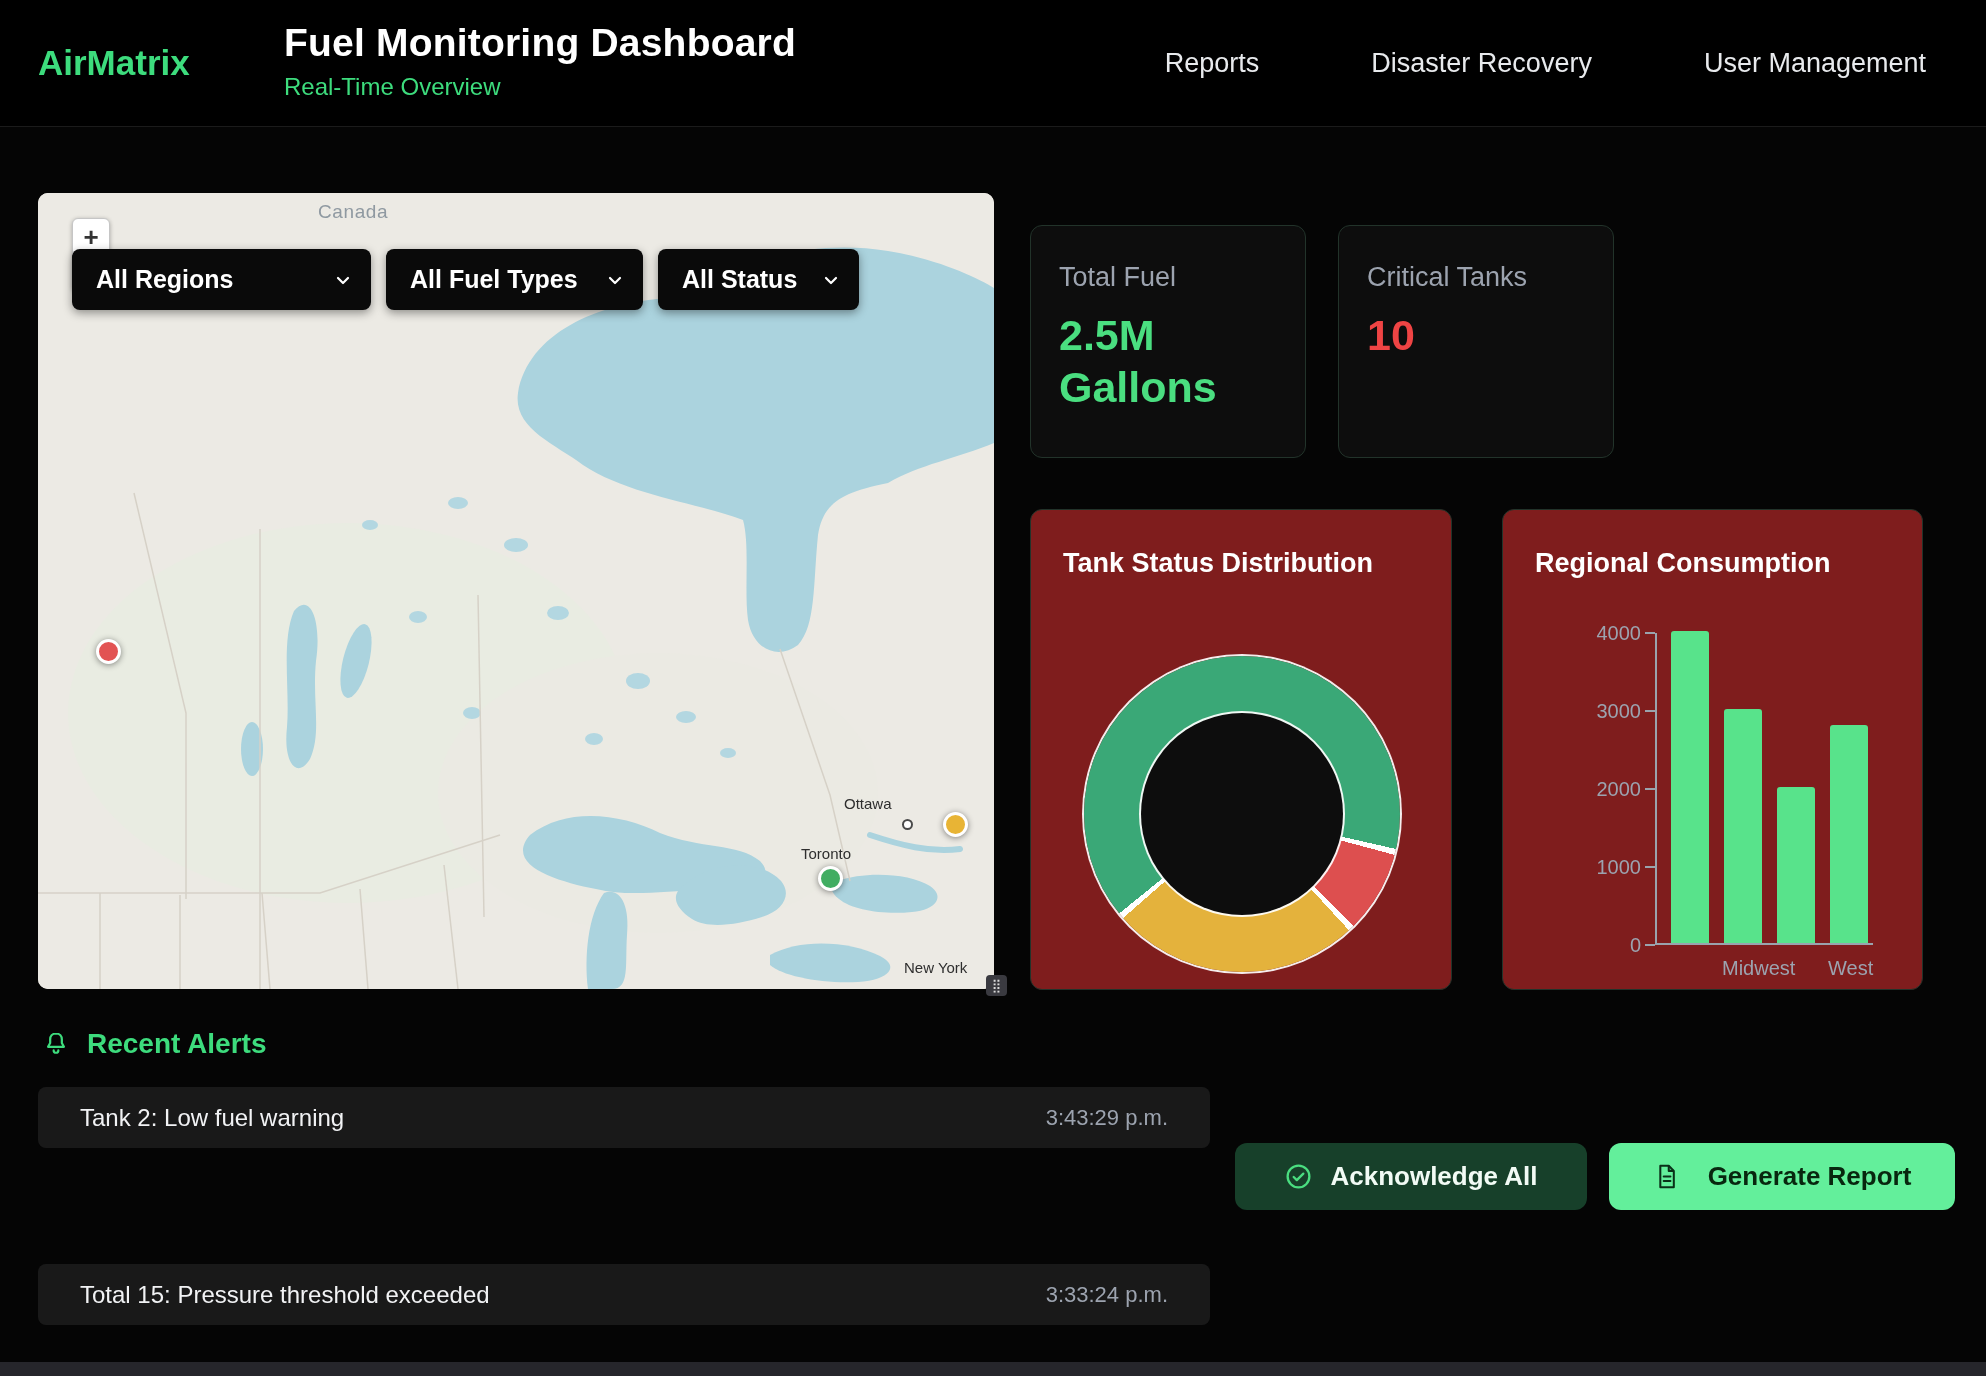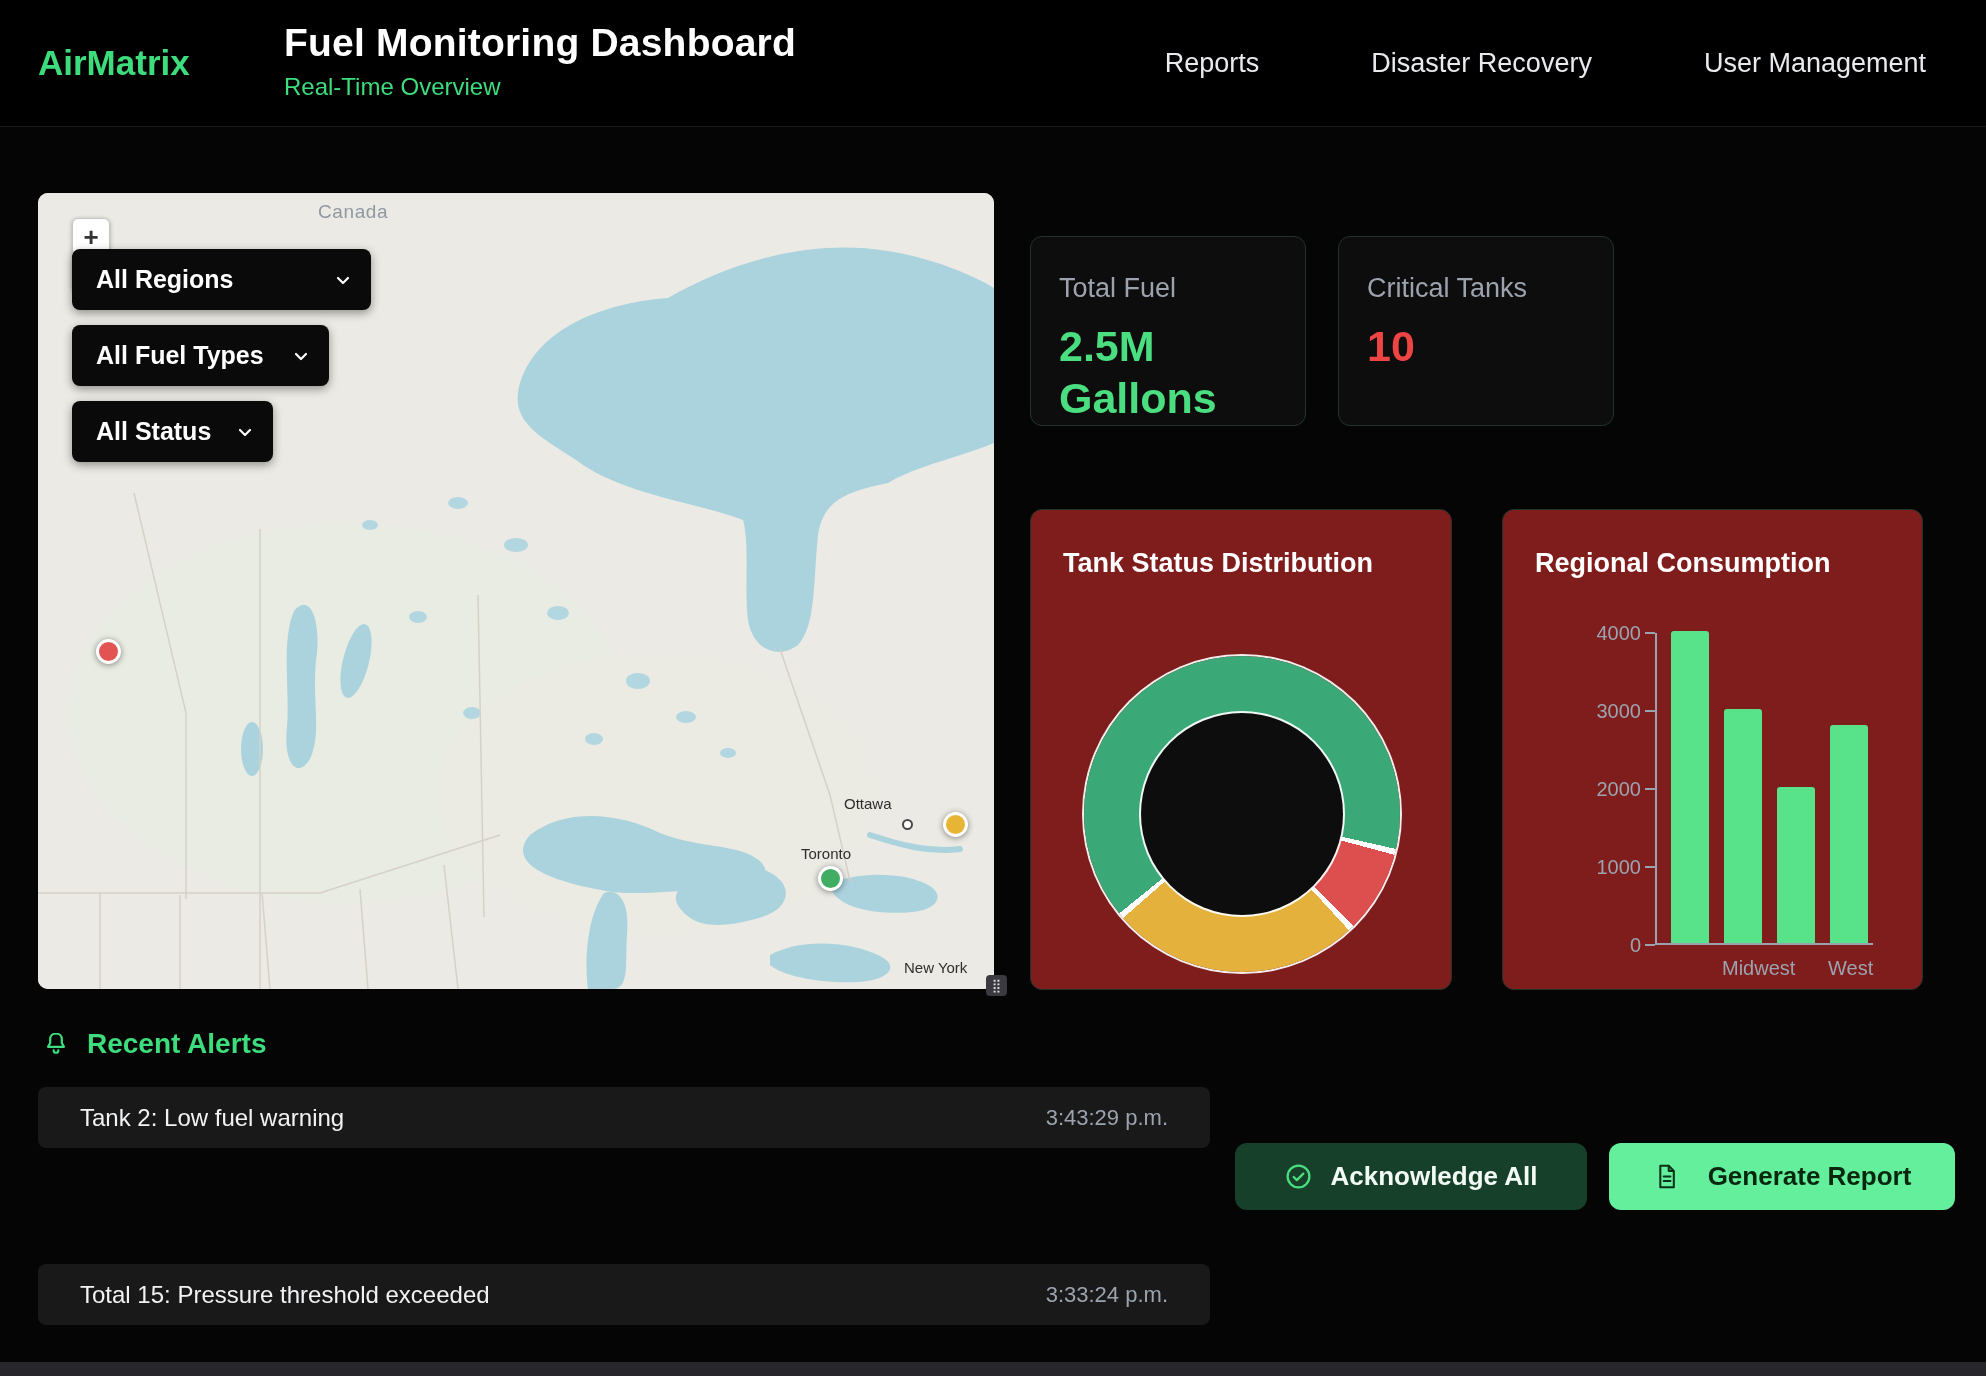--- a/index.html
+++ b/index.html
@@ -24,40 +24,40 @@
   
   .map-panel { position:absolute; left:38px; top:193px; width:956px; height:796px;
                border-radius:10px; overflow:hidden; background:#eceae4; }
   .map-svg { position:absolute; inset:0; width:100%; height:100%; display:block; }
   .zoom-ctl { position:absolute; left:34px; top:25px; width:38px; background:#fff;
               border:1px solid #c6c6c6; border-radius:6px; overflow:hidden;
               box-shadow:0 1px 4px rgba(0,0,0,.3); z-index:5; }
   .zoom-btn { width:100%; height:36px; display:flex; align-items:center; justify-content:center;
               font-size:26px; font-weight:bold; color:#333; cursor:pointer; }
   .zoom-btn + .zoom-btn { border-top:1px solid #ddd; }
-  .filter-row { position:absolute; left:34px; top:56px; display:flex; gap:15px; z-index:10;flex-direction:column; }
+  .filter-row { position:absolute; left:34px; top:56px; display:flex; gap:15px; z-index:10; }
   .filter { height:61px; background:#0a0a0a; border-radius:8px; color:#fff; font-weight:bold;
             font-size:25px; display:flex; align-items:center; justify-content:space-between;
             padding:0 18px 0 24px; box-shadow:0 3px 10px rgba(0,0,0,.4); cursor:pointer; }
   .filter .chev { flex:none; margin-left:14px; display:flex; }
 
   .map-label { position:absolute; color:#2e2e2e; font-size:15px; font-weight:normal; z-index:3;
                text-shadow:0 0 3px #eceae4, 0 0 3px #eceae4; white-space:nowrap; }
   .country-label { color:#8f99a1; font-size:19px; font-weight:normal; letter-spacing:.6px; }
   .capital-icon { position:absolute; width:11px; height:11px; border:2px solid #4a4a4a;
                   border-radius:50%; background:#fff; z-index:3; }
   .marker { position:absolute; width:25px; height:25px; border-radius:50%;
             border:3px solid #fff; box-shadow:0 1px 6px rgba(0,0,0,.45); z-index:4; cursor:pointer; }
   .resize-handle { position:absolute; left:986px; top:975px; width:21px; height:21px;
                    background:#3a3a40; border-radius:4px; color:#d9d9d9; z-index:25;
                    display:flex; align-items:center; justify-content:center; font-size:13px; cursor:grab; }
 
   
-  .stat-card { position:absolute; top:225px; height:190px; width:276px; background:#0d0d0d;
-               border:1px solid #22332a; border-radius:12px; padding:36px 28px;margin-top:11px; }
+  .stat-card { position:absolute; top:225px; height:233px; width:276px; background:#0d0d0d;
+               border:1px solid #22332a; border-radius:12px; padding:36px 28px; }
   .stat-label { font-size:27px; color:#9ca3af; }
   .stat-value { font-size:43px; font-weight:bold; margin-top:16px; line-height:1.22; max-width:178px; }
 
   
   .chart-card { position:absolute; top:509px; height:481px; background:#7f1d1d;
                 border:1px solid #22332a; border-radius:12px; }
   .chart-title { position:absolute; top:38px; left:32px; font-size:27px; font-weight:bold; color:#fff; }
   .donut { position:absolute; left:53px; top:146px; width:316px; height:316px; border-radius:50%;
            box-shadow:0 0 0 2px rgba(255,255,255,.92); }
   .donut::after { content:""; position:absolute; inset:57px; border-radius:50%; background:#0d0d0d;

